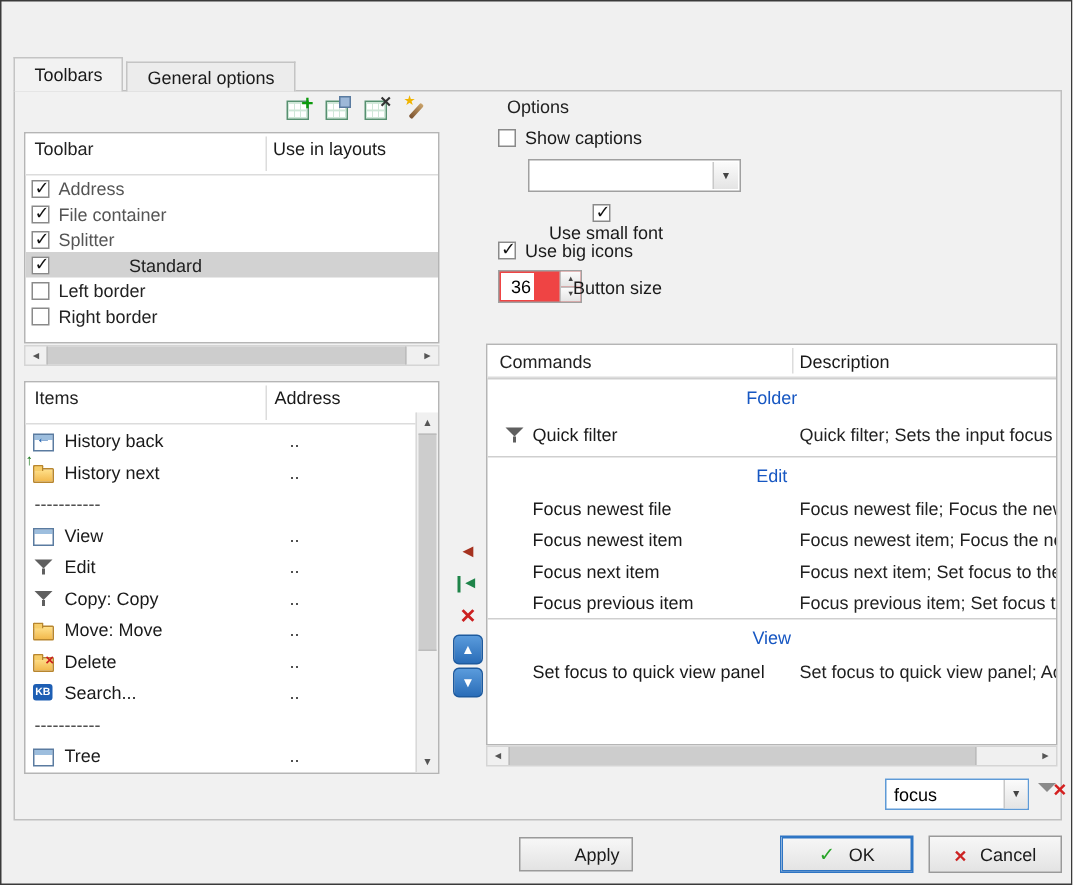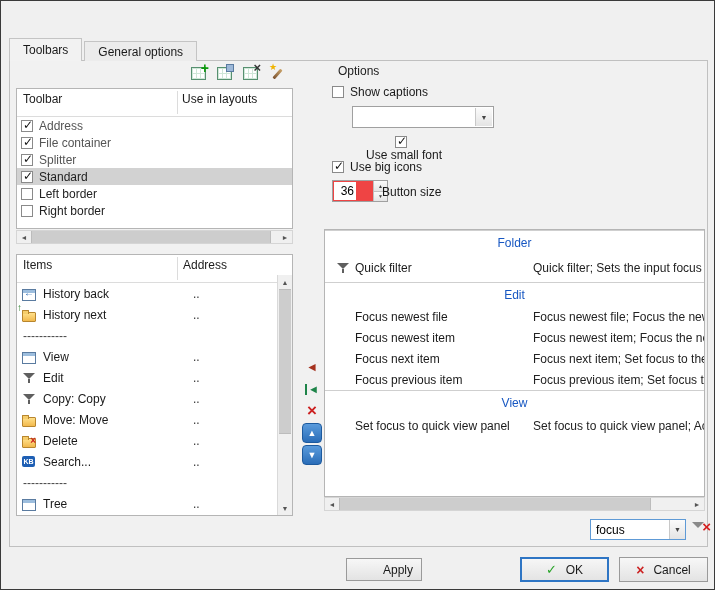--- a/index.html
+++ b/index.html
@@ -37,21 +37,21 @@
   
   .panel { position:absolute; background:#fff; border:1px solid #b5b5b5; }
   .thead { height:28px; border-bottom:1px solid #dcdcdc; position:relative; background:#fff; }
   .thead .c1 { position:absolute; left:6px; top:3px; color:#222; }
   .thead .vline { position:absolute; top:2px; bottom:2px; width:1px; background:#dcdcdc; }
   
   .toolbar-table { left:6px; top:27px; width:277px; height:141px; overflow:hidden; }
   .toolbar-table .c2 { position:absolute; left:165px; top:3px; }
   .toolbar-table .vline { left:160px; }
   .trow { height:17px; display:flex; align-items:center; padding-left:4px; position:relative; }
-  .trow.selected { background:#d2d2d2; }
+  .trow.selected { background:#d2d2d2;gap:47px; }
   .trow .lbl { color:#555; }
   .trow.dark .lbl { color:#222; }
   .cb { width:12px; height:12px; border:1px solid #8a8a8a; background:#fff; margin-right:6px; flex:none; position:relative; }
   .cb.checked::after { content:"✓"; position:absolute; left:1px; top:-3px; font-size:12px; color:#111; }
   
   .hscroll { position:absolute; height:14px; background:#f0f0f0; border:1px solid #d5d5d5; display:flex; align-items:stretch; }
   .sb-btn { width:14px; display:flex; align-items:center; justify-content:center; color:#555; flex:none; }
   .sb-btn.left::before { content:"◄"; font-size:7px; }
   .sb-btn.right::before { content:"►"; font-size:7px; }
   .sb-thumb { background:#cdcdcd; border-left:1px solid #bcbcbc; border-right:1px solid #bcbcbc; }
@@ -306,20 +306,25 @@
     <div class="spinner">
       <input class="spin-val" value="36" style="">
       <span class="spin-btns">
         <span class="spin-up"></span>
         <span class="spin-down"></span>
       </span>
     </div>
     <div class="btn-size-label">Button size</div>
 
     <div class="panel commands-table">
+      <div class="thead">
+        <span class="c1">Commands</span>
+        <span class="vline"></span>
+        <span class="c2">Description</span>
+      </div>
       <div class="crow-group">Folder</div>
       <div class="crow tall">
         <span class="icon16 i-funnel cicon"></span>
         <span class="clabel">Quick filter</span>
         <span class="cdesc">Quick filter; Sets the input focus</span>
       </div>
       <div class="crow-group">Edit</div>
       <div class="crow">
         <span class="clabel">Focus newest file</span>
         <span class="cdesc">Focus newest file; Focus the new</span>

